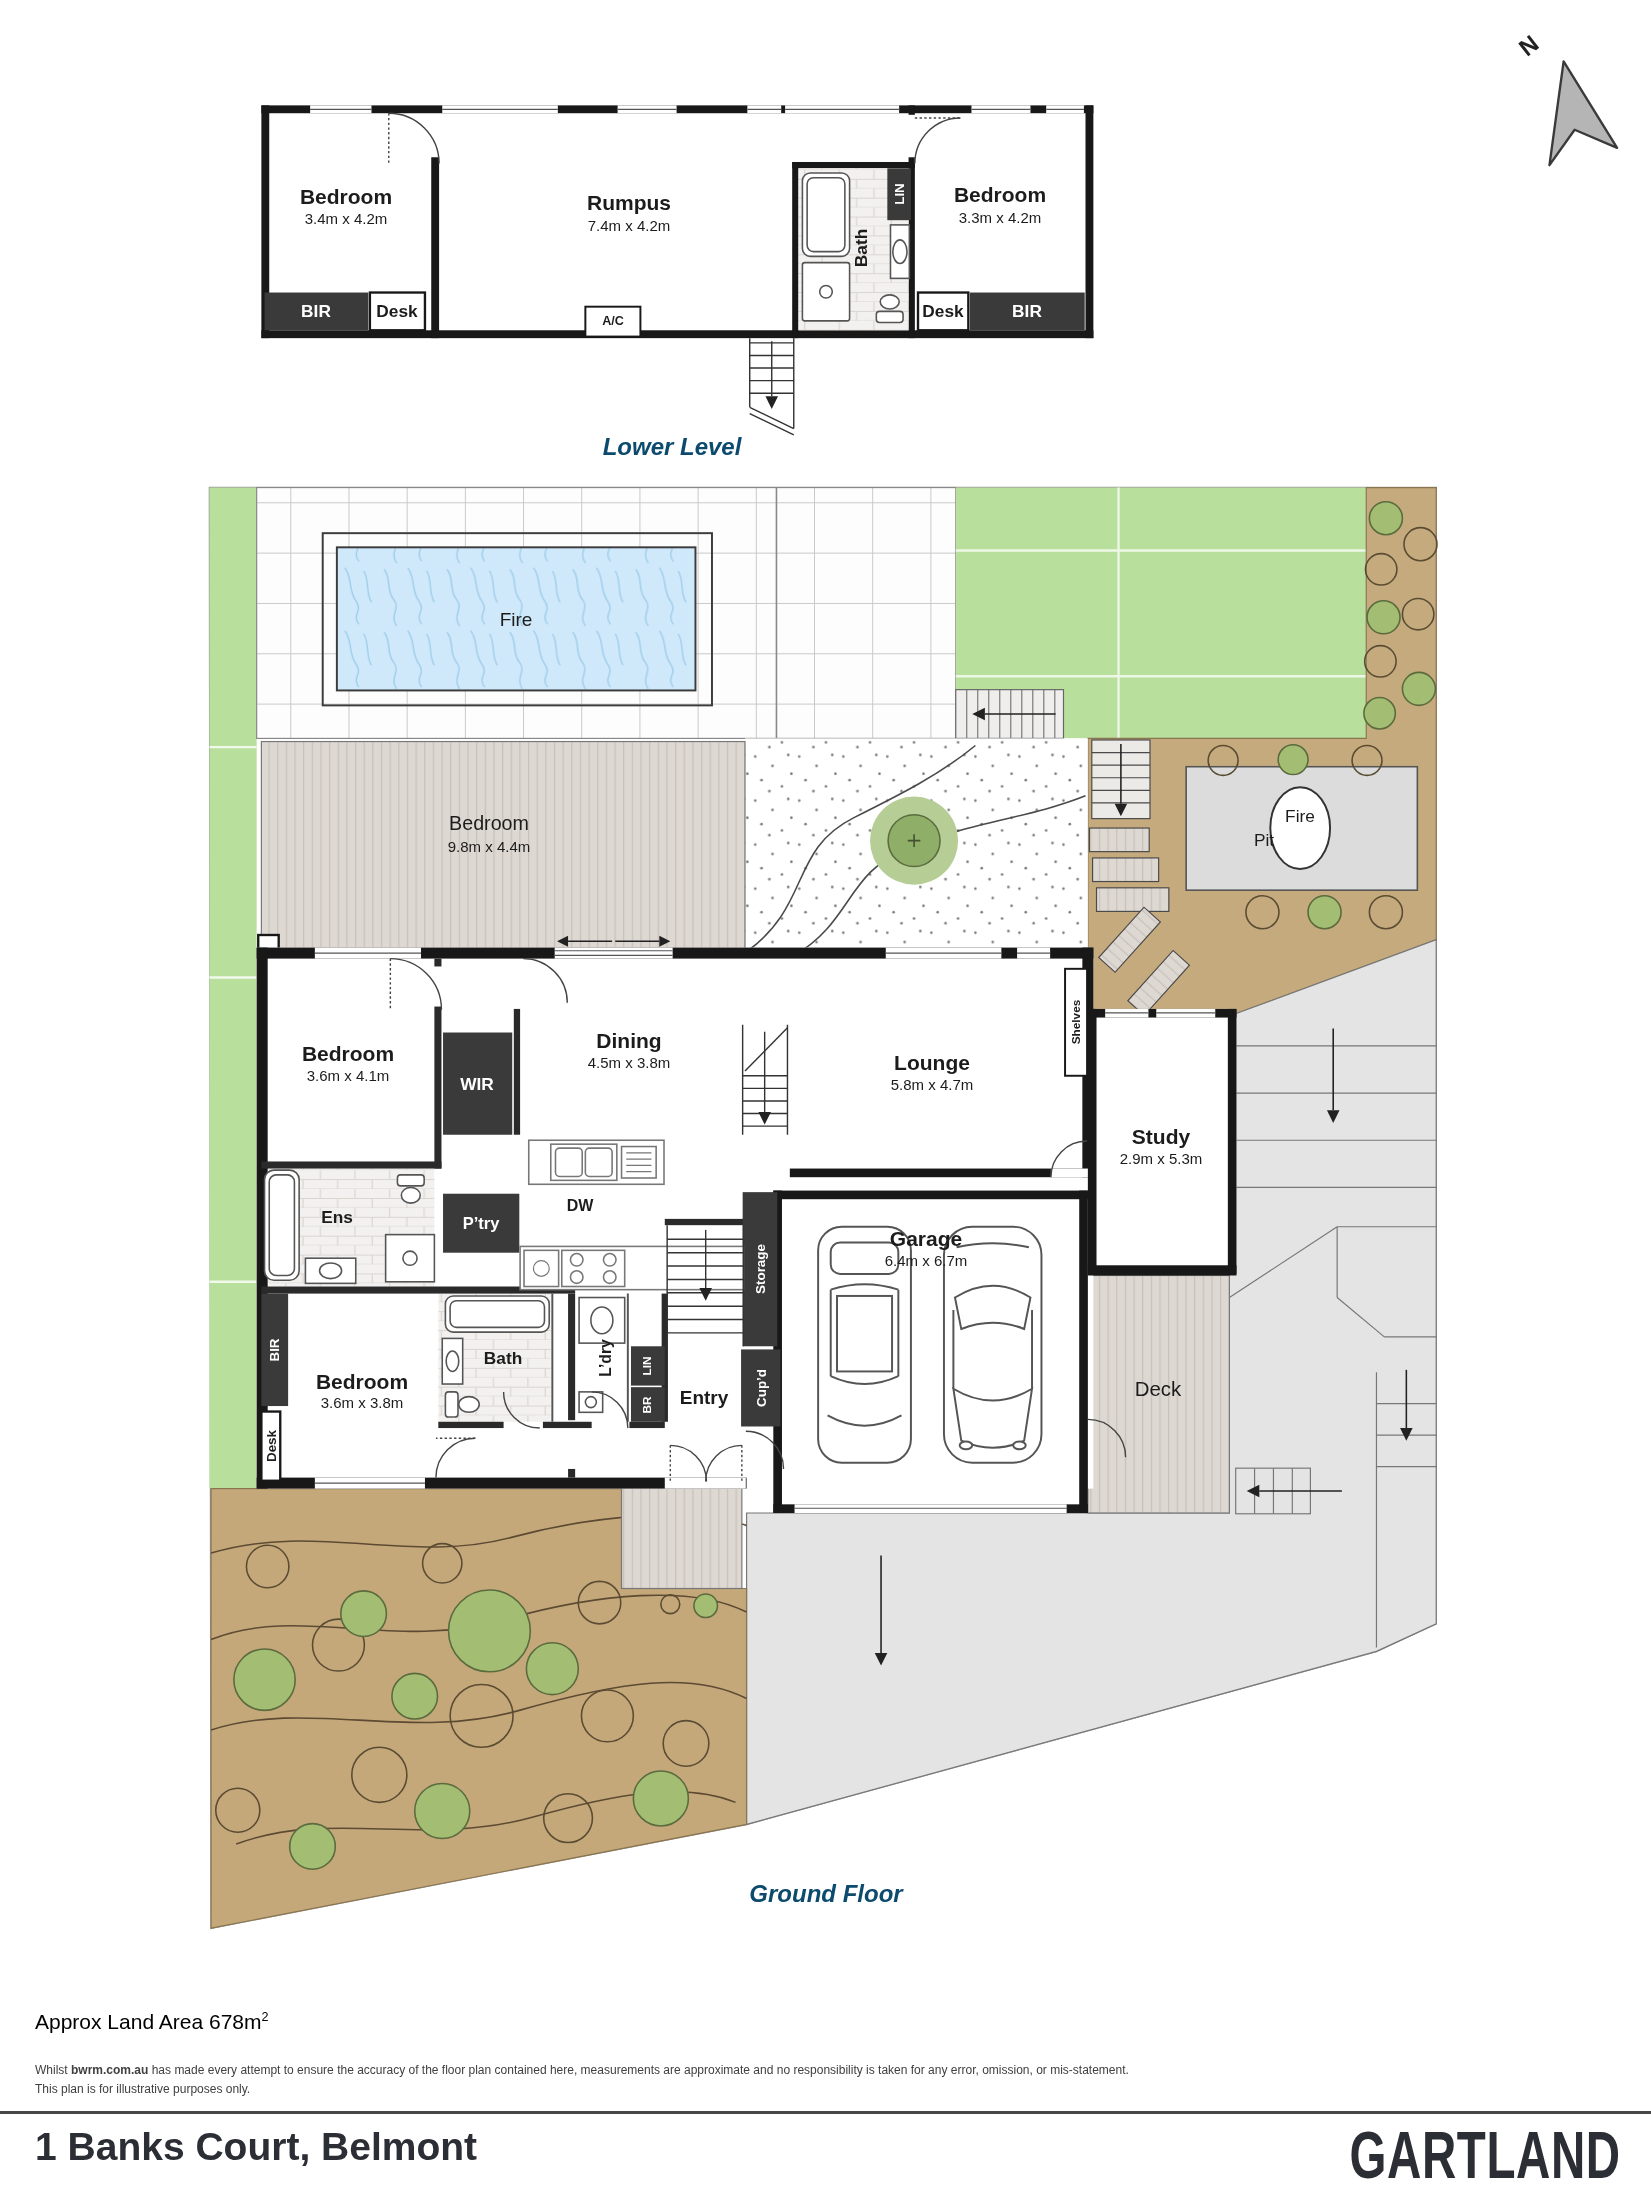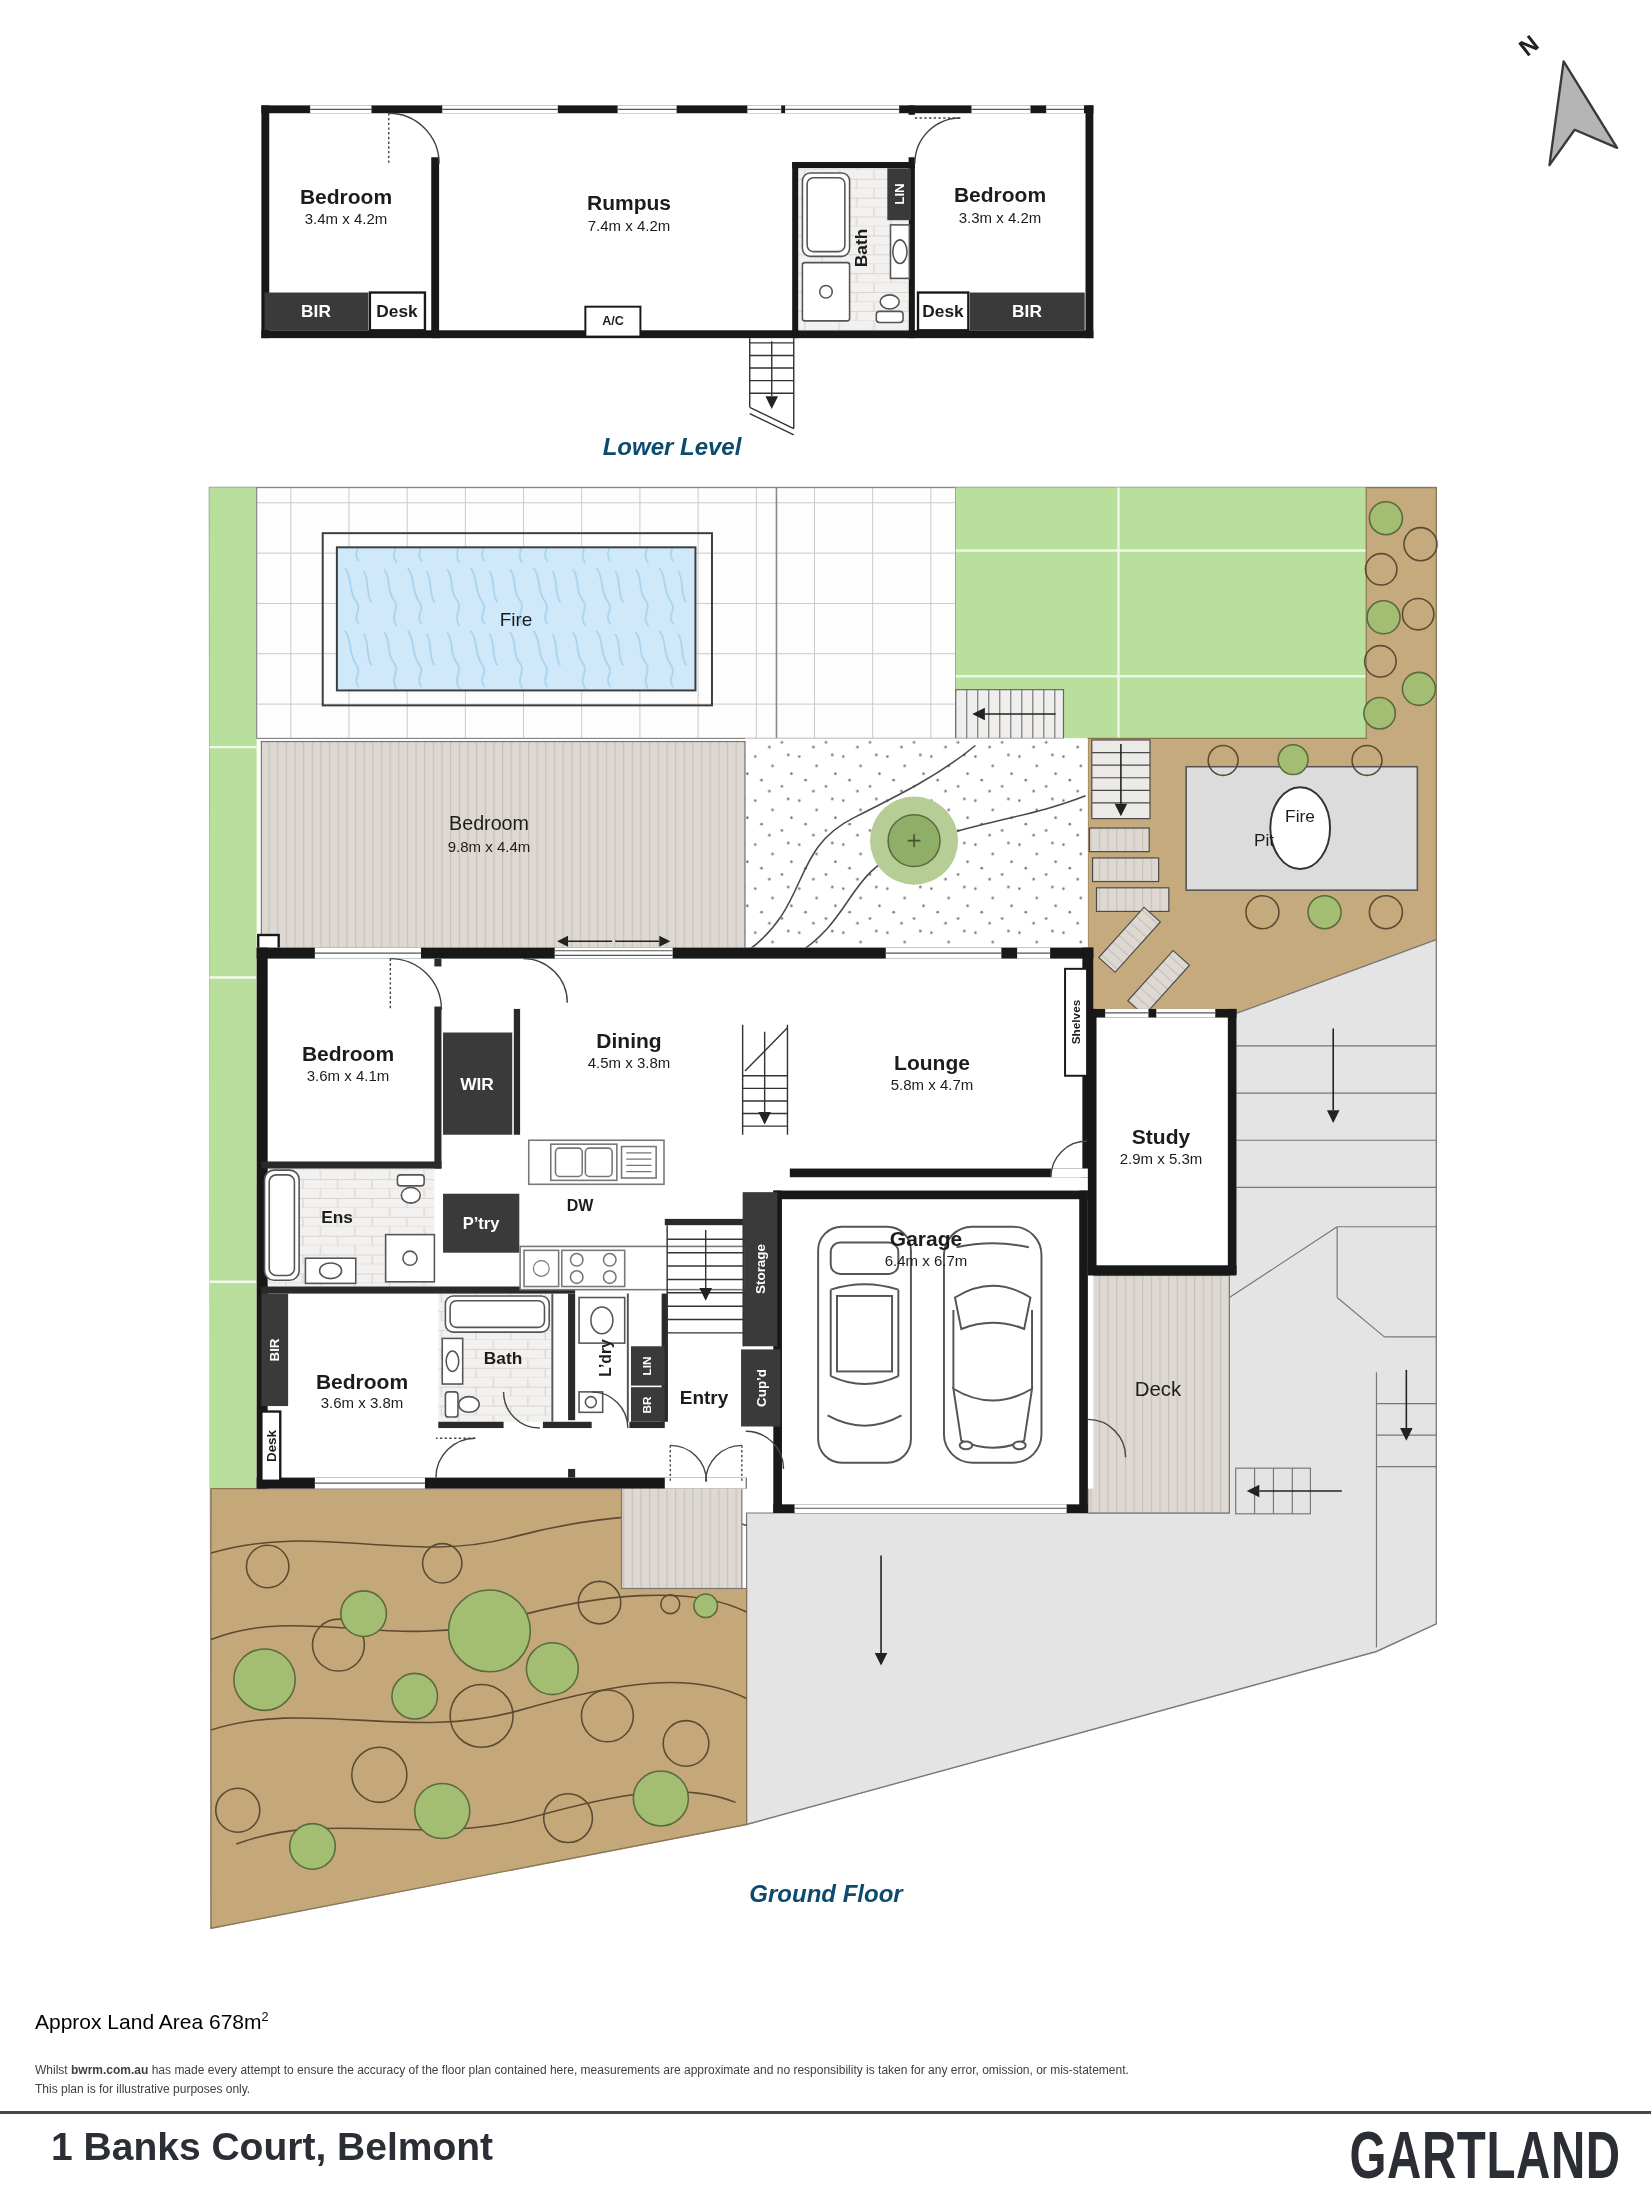--- a/index.html
+++ b/index.html
@@ -13,21 +13,21 @@
   .mid{font-size:17.3px;font-weight:700;}
   .vlbl{position:absolute;transform:translate(-50%,-50%) rotate(-90deg);white-space:nowrap;
         font-size:14px;font-weight:700;color:#1c1c1c;}
   .wtxt{color:#ffffff;}
   .caption{position:absolute;transform:translate(-50%,-50%);font-size:24px;font-weight:700;color:#0c4a6e;font-style:italic;}
   .north-n{position:absolute;transform:translate(-50%,-50%) rotate(-38deg);font-size:23.6px;font-weight:700;color:#222;}
   .land{position:absolute;left:35px;top:2010px;font-size:21px;color:#000000;}
   .land sup{font-size:12.6px;}
   .disc{position:absolute;left:35px;top:2061px;width:1581px;font-size:12px;color:#404040;line-height:1.55;}
   .divider{position:absolute;left:0;top:2111px;width:1652px;height:3.1px;background:#474747;}
-  .address{position:absolute;left:35px;top:2125px;font-size:39px;font-weight:700;color:#2b2e34;margin-left:16px;}
+  .address{position:absolute;left:35px;top:2125px;font-size:39px;font-weight:700;color:#2b2e34;}
   .brand{position:absolute;right:31px;top:2117px;font-size:66px;font-weight:700;color:#2b2e34;
          transform:scaleX(0.72);transform-origin:right center;letter-spacing:0.8px;}
 </style>
 </head>
 <body>
 
 <div class="page">
 
 <svg width="1652" height="2205" viewBox="0 0 2100 2804">
   <defs>

